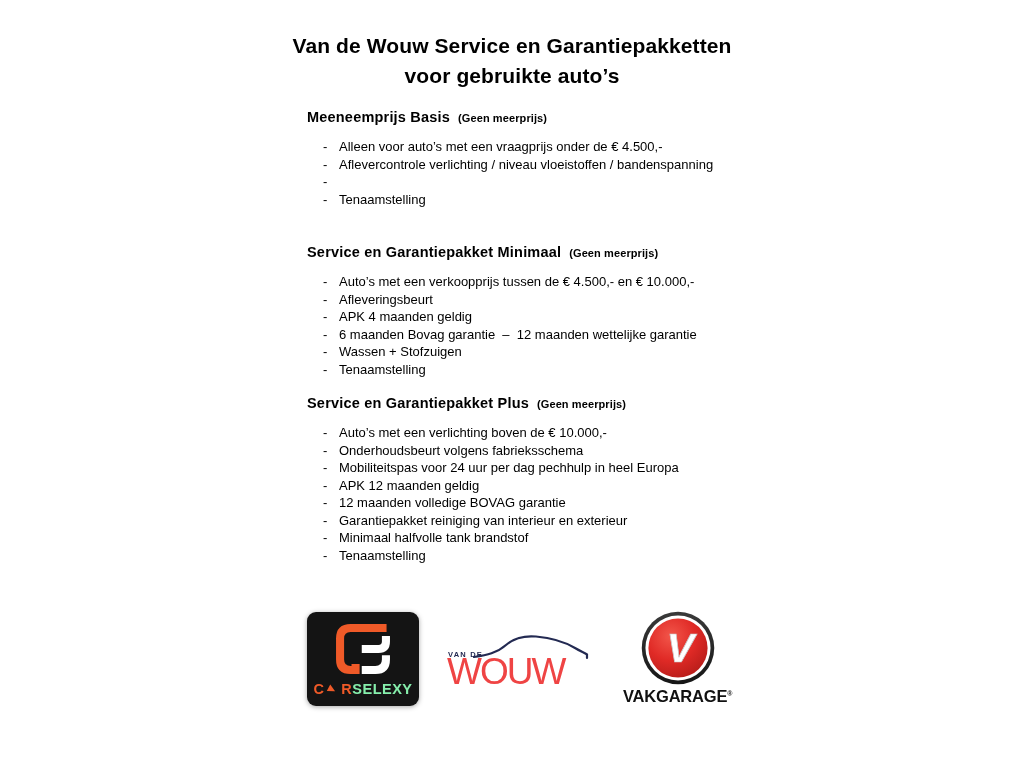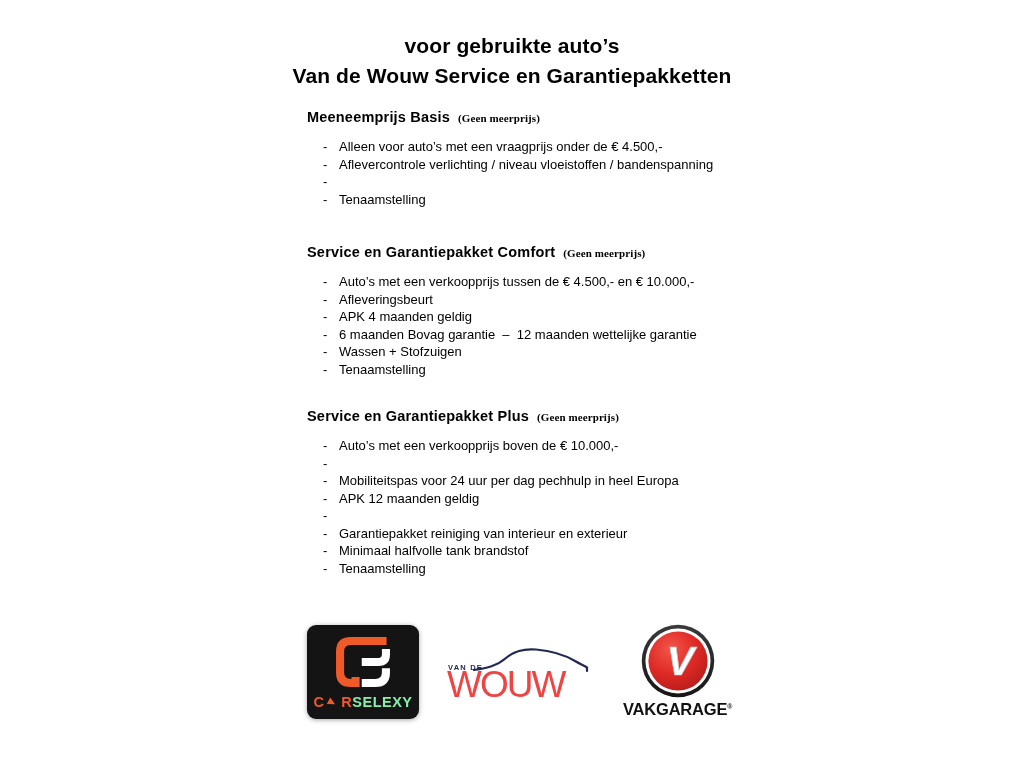--- a/index.html
+++ b/index.html
@@ -7,24 +7,24 @@
   .page {
     position:relative; width:1024px; height:768px; background:#ffffff;
     font-family:"Liberation Sans", sans-serif; color:#000; overflow:hidden;
   }
   
   .title-block { padding-top:31px; text-align:center; }
   .title-line { font-size:21px; font-weight:bold; line-height:30px; letter-spacing:.1px; }
   
   .content { margin-left:307px; }
   .pkg-heading { font-size:14.5px; font-weight:bold; letter-spacing:.2px; line-height:16px; }
-  .pkg-note { font-size:11px; font-weight:bold; margin-left:8px; letter-spacing:.1px;font-family:Liberation Serif, serif; }
+  .pkg-note { font-size:11px; font-weight:bold; margin-left:8px; letter-spacing:.1px; }
   .pkg-sec1 { margin-top:18px; }
   .pkg-sec2 { margin-top:36px; }
-  .pkg-sec3 { margin-top:30px; }
+  .pkg-sec3 { margin-top:17px; }
   .pkg-list { margin-top:12px; font-size:13px; }
   .li { display:flex; line-height:17.5px; }
   .dash { margin-left:16px; width:16px; flex:0 0 16px; }
   
   .logos { margin-left:307px; margin-top:47px; display:flex; align-items:center; }
   
   .cs-box {
     width:112px; height:94px; background:#141414; border-radius:9px;
     box-shadow:0 1px 5px rgba(0,0,0,.35);
     display:flex; flex-direction:column; align-items:center;
@@ -45,22 +45,22 @@
   .vak { margin-left:36px; display:flex; flex-direction:column; align-items:center; }
   .vak-word { margin-top:2px; font-size:16.5px; font-weight:bold; color:#111; letter-spacing:-.2px; white-space:nowrap; }
   .vak-reg { font-size:7px; vertical-align:super; }
 </style>
 </head>
 <body>
 
 <div class="page">
 
   <header class="title-block">
+    <div class="title-line">Van de Wouw Service en Garantiepakketten</div>
     <div class="title-line">voor gebruikte auto’s</div>
-    <div class="title-line">Van de Wouw Service en Garantiepakketten</div>
   </header>
 
   <main class="content">
 
     <section class="pkg-sec1">
       <h2 class="pkg-heading">
         <span>Meeneemprijs Basis</span><span class="pkg-note">(Geen meerprijs)</span>
       </h2>
       <div class="pkg-list">
           <div class="li">
@@ -76,21 +76,21 @@
           </div>
           <div class="li">
             <span class="dash">-</span>
             <span>Tenaamstelling</span>
           </div>
         </div>
     </section>
 
     <section class="pkg-sec2">
       <h2 class="pkg-heading">
-        <span>Service en Garantiepakket Comfort</span><span class="pkg-note">(Geen meerprijs)</span>
+        <span>Service en Garantiepakket Minimaal</span><span class="pkg-note">(Geen meerprijs)</span>
       </h2>
       <div class="pkg-list">
           <div class="li">
             <span class="dash">-</span>
             <span>Auto’s met een verkoopprijs tussen de € 4.500,- en € 10.000,-</span>
           </div>
           <div class="li">
             <span class="dash">-</span>
             <span>Afleveringsbeurt</span>
           </div>
@@ -113,35 +113,37 @@
         </div>
     </section>
 
     <section class="pkg-sec3">
       <h2 class="pkg-heading">
         <span>Service en Garantiepakket Plus</span><span class="pkg-note">(Geen meerprijs)</span>
       </h2>
       <div class="pkg-list">
           <div class="li">
             <span class="dash">-</span>
-            <span>Auto’s met een verkoopprijs boven de € 10.000,-</span>
-          </div>
-          <div class="li">
-            <span class="dash">-</span>
+            <span>Auto’s met een verlichting boven de € 10.000,-</span>
+          </div>
+          <div class="li">
+            <span class="dash">-</span>
+            <span>Onderhoudsbeurt volgens fabrieksschema</span>
           </div>
           <div class="li">
             <span class="dash">-</span>
             <span>Mobiliteitspas voor 24 uur per dag pechhulp in heel Europa</span>
           </div>
           <div class="li">
             <span class="dash">-</span>
             <span>APK 12 maanden geldig</span>
           </div>
           <div class="li">
             <span class="dash">-</span>
+            <span>12 maanden volledige BOVAG garantie</span>
           </div>
           <div class="li">
             <span class="dash">-</span>
             <span>Garantiepakket reiniging van interieur en exterieur</span>
           </div>
           <div class="li">
             <span class="dash">-</span>
             <span>Minimaal halfvolle tank brandstof</span>
           </div>
           <div class="li">

